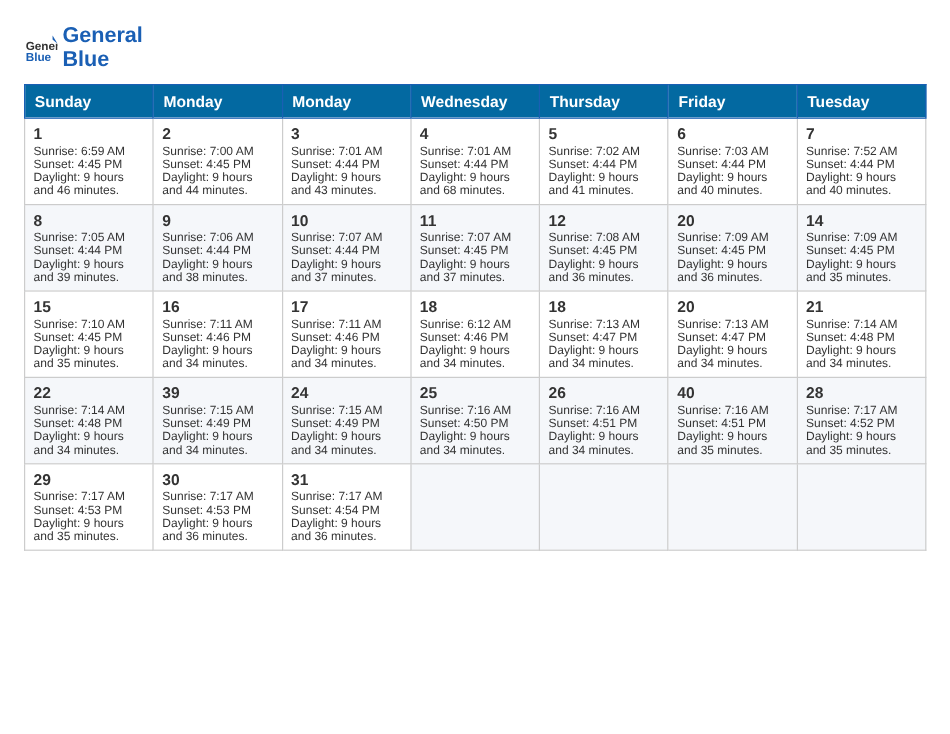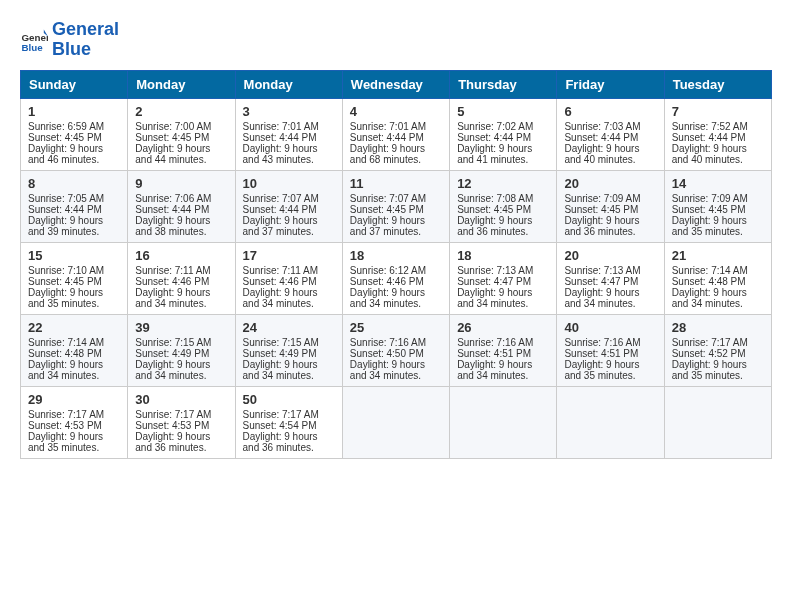--- a/index.html
+++ b/index.html
@@ -147,20 +147,20 @@
         <td><span class="day-number">39</span><span>Sunrise: 7:15 AM</span><br><span>Sunset: 4:49 PM</span><br><span>Daylight: 9 hours and 34 minutes.</span></td>
         <td><span class="day-number">24</span><span>Sunrise: 7:15 AM</span><br><span>Sunset: 4:49 PM</span><br><span>Daylight: 9 hours and 34 minutes.</span></td>
         <td><span class="day-number">25</span><span>Sunrise: 7:16 AM</span><br><span>Sunset: 4:50 PM</span><br><span>Daylight: 9 hours and 34 minutes.</span></td>
         <td><span class="day-number">26</span><span>Sunrise: 7:16 AM</span><br><span>Sunset: 4:51 PM</span><br><span>Daylight: 9 hours and 34 minutes.</span></td>
         <td><span class="day-number">40</span><span>Sunrise: 7:16 AM</span><br><span>Sunset: 4:51 PM</span><br><span>Daylight: 9 hours and 35 minutes.</span></td>
         <td><span class="day-number">28</span><span>Sunrise: 7:17 AM</span><br><span>Sunset: 4:52 PM</span><br><span>Daylight: 9 hours and 35 minutes.</span></td>
       </tr>
       <tr>
         <td><span class="day-number">29</span><span>Sunrise: 7:17 AM</span><br><span>Sunset: 4:53 PM</span><br><span>Daylight: 9 hours and 35 minutes.</span></td>
         <td><span class="day-number">30</span><span>Sunrise: 7:17 AM</span><br><span>Sunset: 4:53 PM</span><br><span>Daylight: 9 hours and 36 minutes.</span></td>
-        <td><span class="day-number">50</span><span>Sunrise: 7:17 AM</span><br><span>Sunset: 4:54 PM</span><br><span>Daylight: 9 hours and 36 minutes.</span></td>
+        <td><span class="day-number">31</span><span>Sunrise: 7:17 AM</span><br><span>Sunset: 4:54 PM</span><br><span>Daylight: 9 hours and 36 minutes.</span></td>
         <td class="empty-cell"></td>
         <td class="empty-cell"></td>
         <td class="empty-cell"></td>
         <td class="empty-cell"></td>
       </tr>
     </tbody>
 </table>
 
 </body></html>

